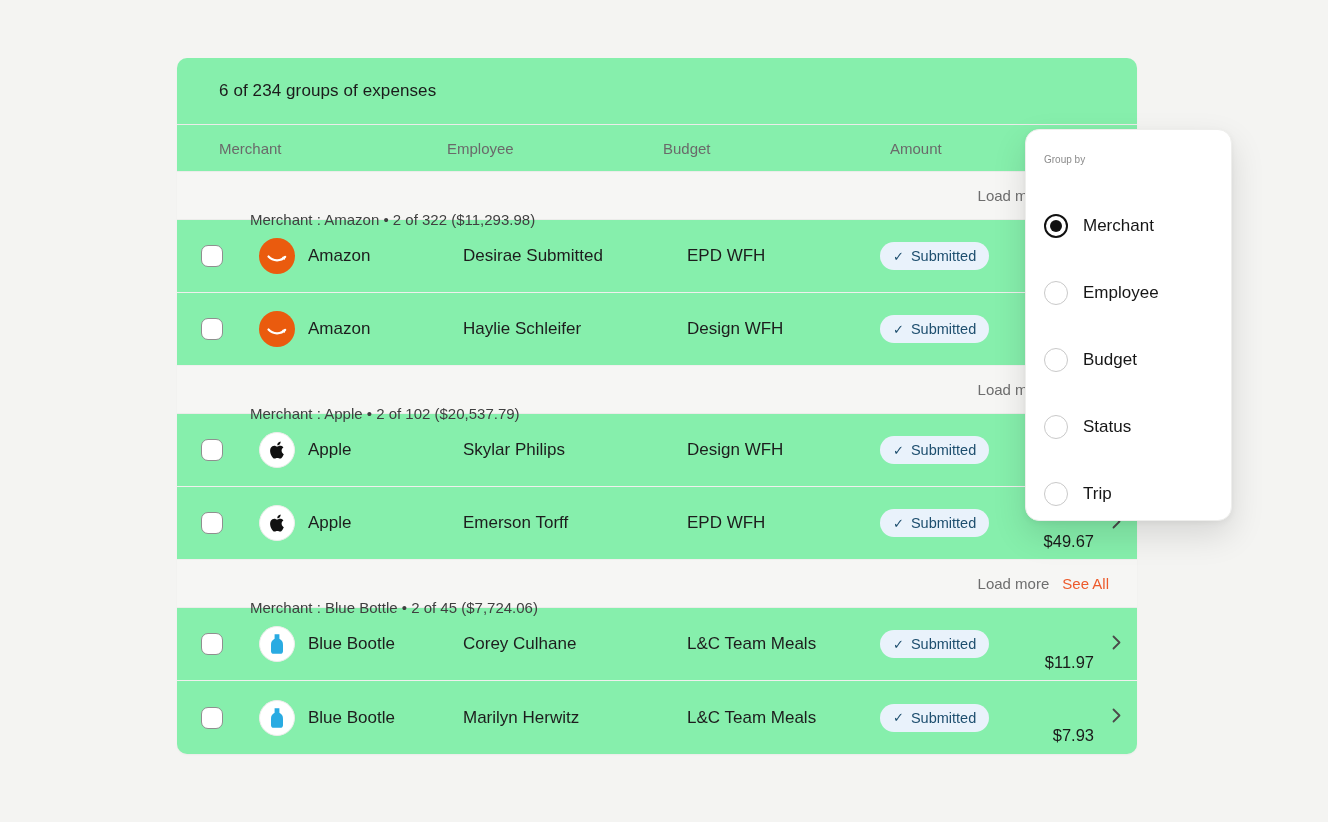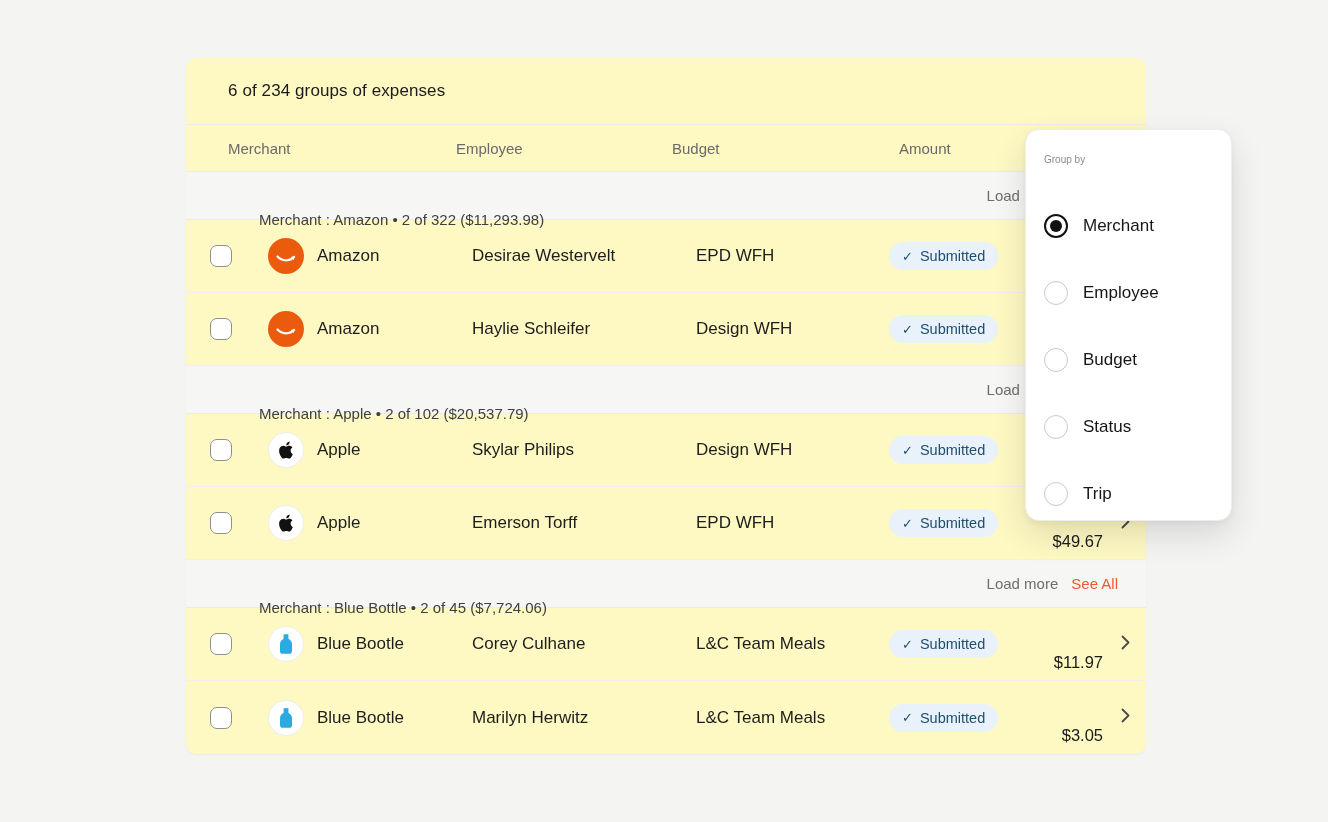--- a/index.html
+++ b/index.html
@@ -8,23 +8,23 @@
     background: #f4f4f2;
     font-family: "Liberation Sans", sans-serif;
     color: #1b1b1b;
     position: relative;
     overflow: hidden;
   }
 
   
   .card {
     position: absolute;
-    left: 186px; top: 58px;
+    left: 177px; top: 58px;
     width: 960px;
-    background: #fef9c3;
+    background: #86efac;
     border-radius: 10px;
     box-shadow: 0 1px 2px rgba(0,0,0,0.04);
   }
 
   
   .titlebar {
     height: 67px;
     display: flex;
     align-items: center;
     justify-content: space-between;
@@ -166,21 +166,21 @@
       </div>
     <div class="merchant-cell">
       <span class="avatar amazon">
         <svg width="26" height="26" viewBox="0 0 26 26">
             <path d="M4.5 13.5 C 9 18.5, 17 18.5, 21.2 13.8" stroke="#fff" stroke-width="2.2" fill="none" stroke-linecap="round"></path>
             <path d="M21.8 13.2 L17.8 13.9 L20.6 16.9 Z" fill="#fff"></path>
           </svg>
       </span>
       <span class="cell-text">Amazon</span>
     </div>
-    <div class="cell-text">Desirae Westervelt</div>
+    <div class="cell-text">Desirae Submitted</div>
     <div class="cell-text">EPD WFH</div>
     <div><span class="badge">
           <span class="check">✓</span>
           <span>Submitted</span>
         </span></div>
     <div class="amount-cell clipped">$19</div>
     <div class="chevron-cell">
         <span><svg width="9" height="15" viewBox="0 0 9 15">
             <polyline points="1.5,1.5 7.5,7.5 1.5,13.5" fill="none" stroke="#4a4a4a" stroke-width="1.8" stroke-linecap="round" stroke-linejoin="round"></polyline>
           </svg></span>
@@ -325,21 +325,21 @@
           </svg>
       </span>
       <span class="cell-text">Blue Bootle</span>
     </div>
     <div class="cell-text">Marilyn Herwitz</div>
     <div class="cell-text">L&amp;C Team Meals</div>
     <div><span class="badge">
           <span class="check">✓</span>
           <span>Submitted</span>
         </span></div>
-    <div class="amount-cell">$3.05</div>
+    <div class="amount-cell">$7.93</div>
     <div class="chevron-cell">
         <span><svg width="9" height="15" viewBox="0 0 9 15">
             <polyline points="1.5,1.5 7.5,7.5 1.5,13.5" fill="none" stroke="#4a4a4a" stroke-width="1.8" stroke-linecap="round" stroke-linejoin="round"></polyline>
           </svg></span>
       </div>
   </div>
 
 </div>
 
 <div class="dropdown">

